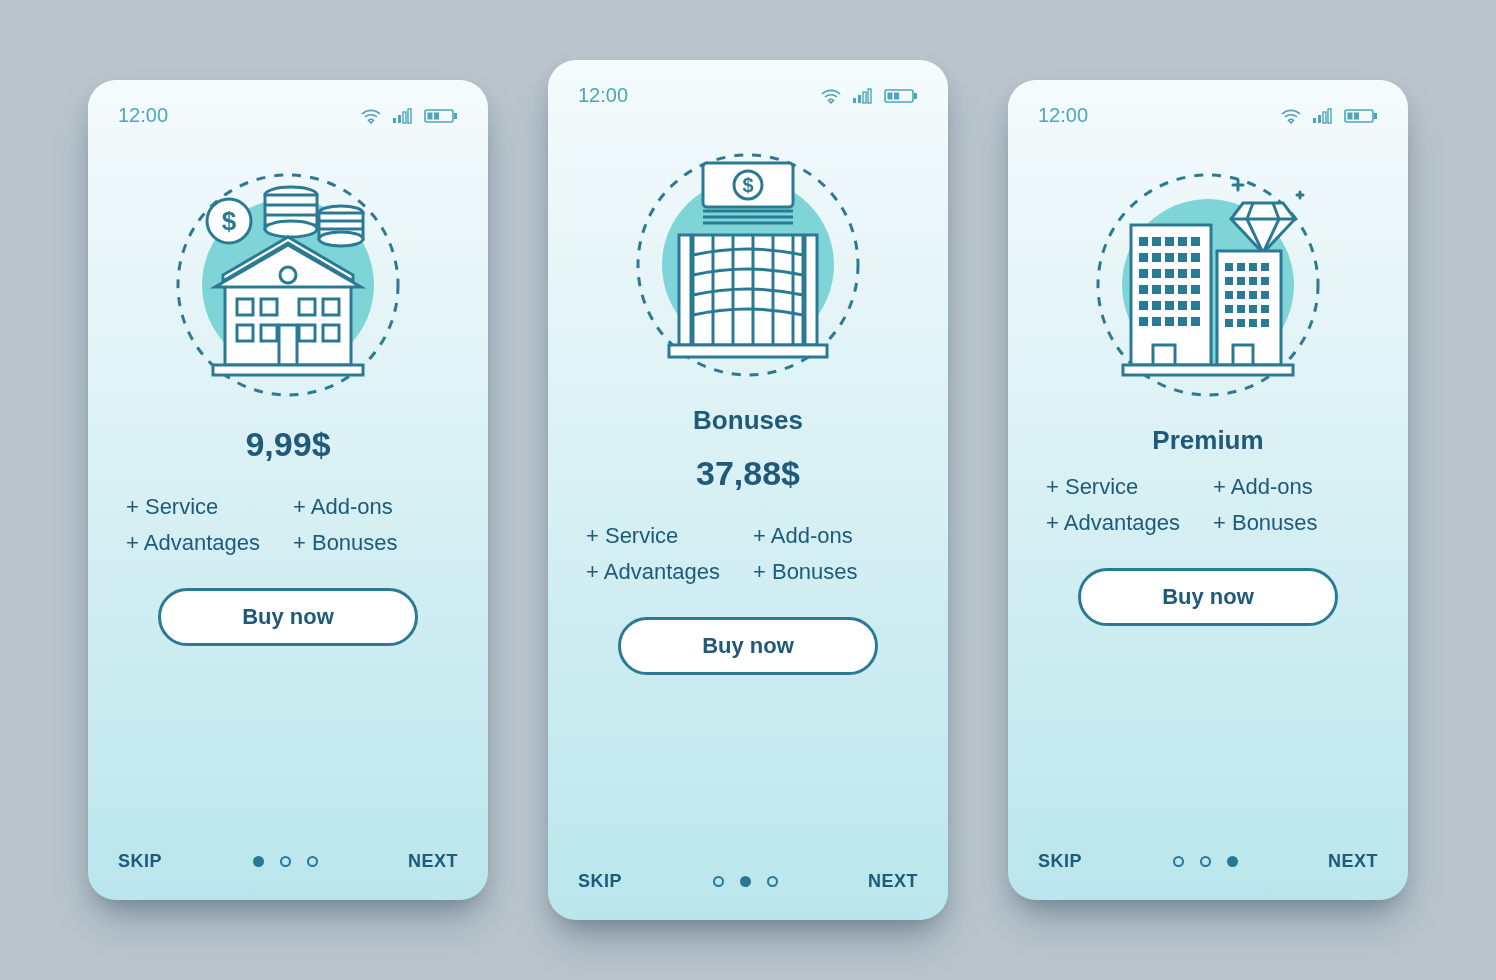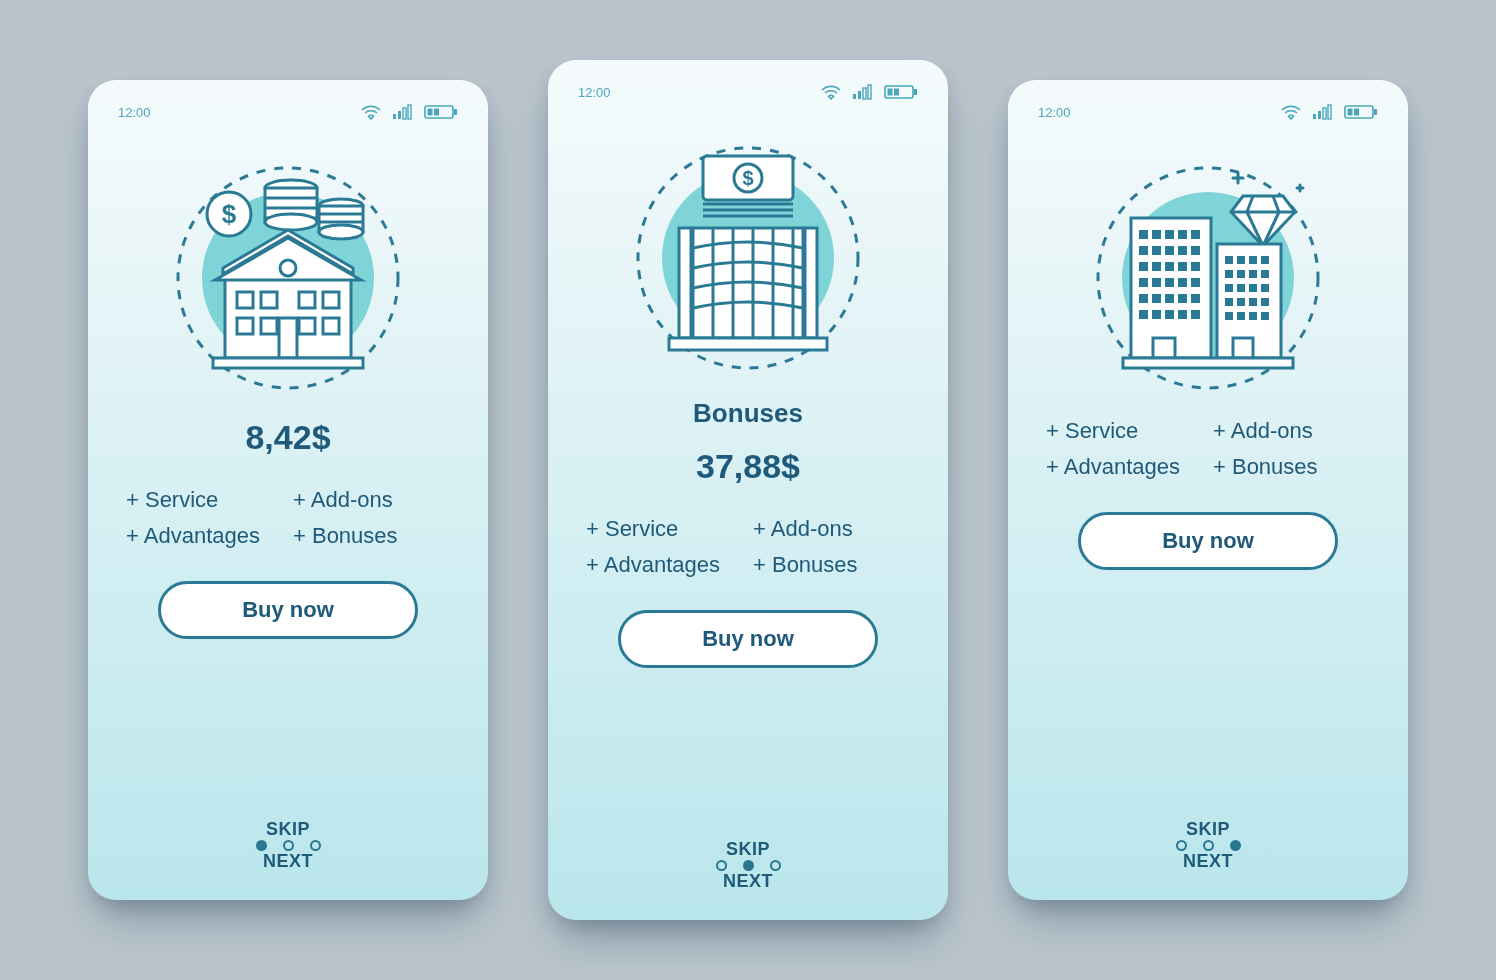--- a/index.html
+++ b/index.html
@@ -26,22 +26,21 @@
     box-shadow: 0 25px 40px -10px rgba(30,60,80,.35),
                 0 10px 20px -6px rgba(30,60,80,.25);
     display: flex;
     flex-direction: column;
     padding: 24px 30px 28px;
   }
   .phone.center { height: 860px; }
   .statusbar {
     display: flex;
     justify-content: space-between;
-    align-items: center;
-    font-size: 13px;
+    font-size: 20px;
     font-weight: 500;
     color: #4ba6bc;
     margin-bottom: 28px;
   }
   .status-icons { display: flex; gap: 10px; align-items: center; }
   .status-icons svg { display: block; }
 
   .illus-wrap {
     display: flex;
     justify-content: center;
@@ -95,21 +94,20 @@
   }
 
   .navrow {
     display: flex;
     justify-content: space-between;
     align-items: center;
     margin-top: 23px;
     font-size: 18px;
     font-weight: 600;
     letter-spacing: .5px;
-    flex-direction: column;
   }
   .dots { display: flex; gap: 16px; }
   .dot {
     width: 11px; height: 11px;
     border-radius: 50%;
     border: 2px solid #2a7792;
     background: transparent;
   }
   .dot.active { background: #2a7792; }
   .nav-link { cursor: pointer; }
@@ -180,21 +178,21 @@
               <rect x="98" y="170" width="16" height="16"></rect>
               <rect x="136" y="170" width="16" height="16"></rect>
               <rect x="160" y="170" width="16" height="16"></rect>
             <rect x="116" y="170" width="18" height="40"></rect>
             <rect x="50" y="210" width="150" height="10"></rect>
           </g>
         </svg>
       </div>
     </div>
 
-    <div class="plan-price">8,42$</div>
+    <div class="plan-price">9,99$</div>
     <div class="features">
       <span class="feat">+ Service</span>
       <span class="feat">+ Add-ons</span>
       <span class="feat">+ Advantages</span>
       <span class="feat">+ Bonuses</span>
     </div>
     <button class="buy-btn">Buy now</button>
     <div class="navrow">
       <span class="nav-link">SKIP</span>
       <div class="dots">
@@ -381,20 +379,21 @@
                 <rect x="178" y="164" width="8" height="8"></rect>
             </g>
             <rect x="70" y="190" width="22" height="20"></rect>
               <rect x="150" y="190" width="20" height="20"></rect>
             <rect x="40" y="210" width="170" height="10"></rect>
           </g>
         </svg>
       </div>
     </div>
 
+    <div class="plan-title">Premium</div>
     <div class="features">
       <span class="feat">+ Service</span>
       <span class="feat">+ Add-ons</span>
       <span class="feat">+ Advantages</span>
       <span class="feat">+ Bonuses</span>
     </div>
     <button class="buy-btn">Buy now</button>
     <div class="navrow">
       <span class="nav-link">SKIP</span>
       <div class="dots">

